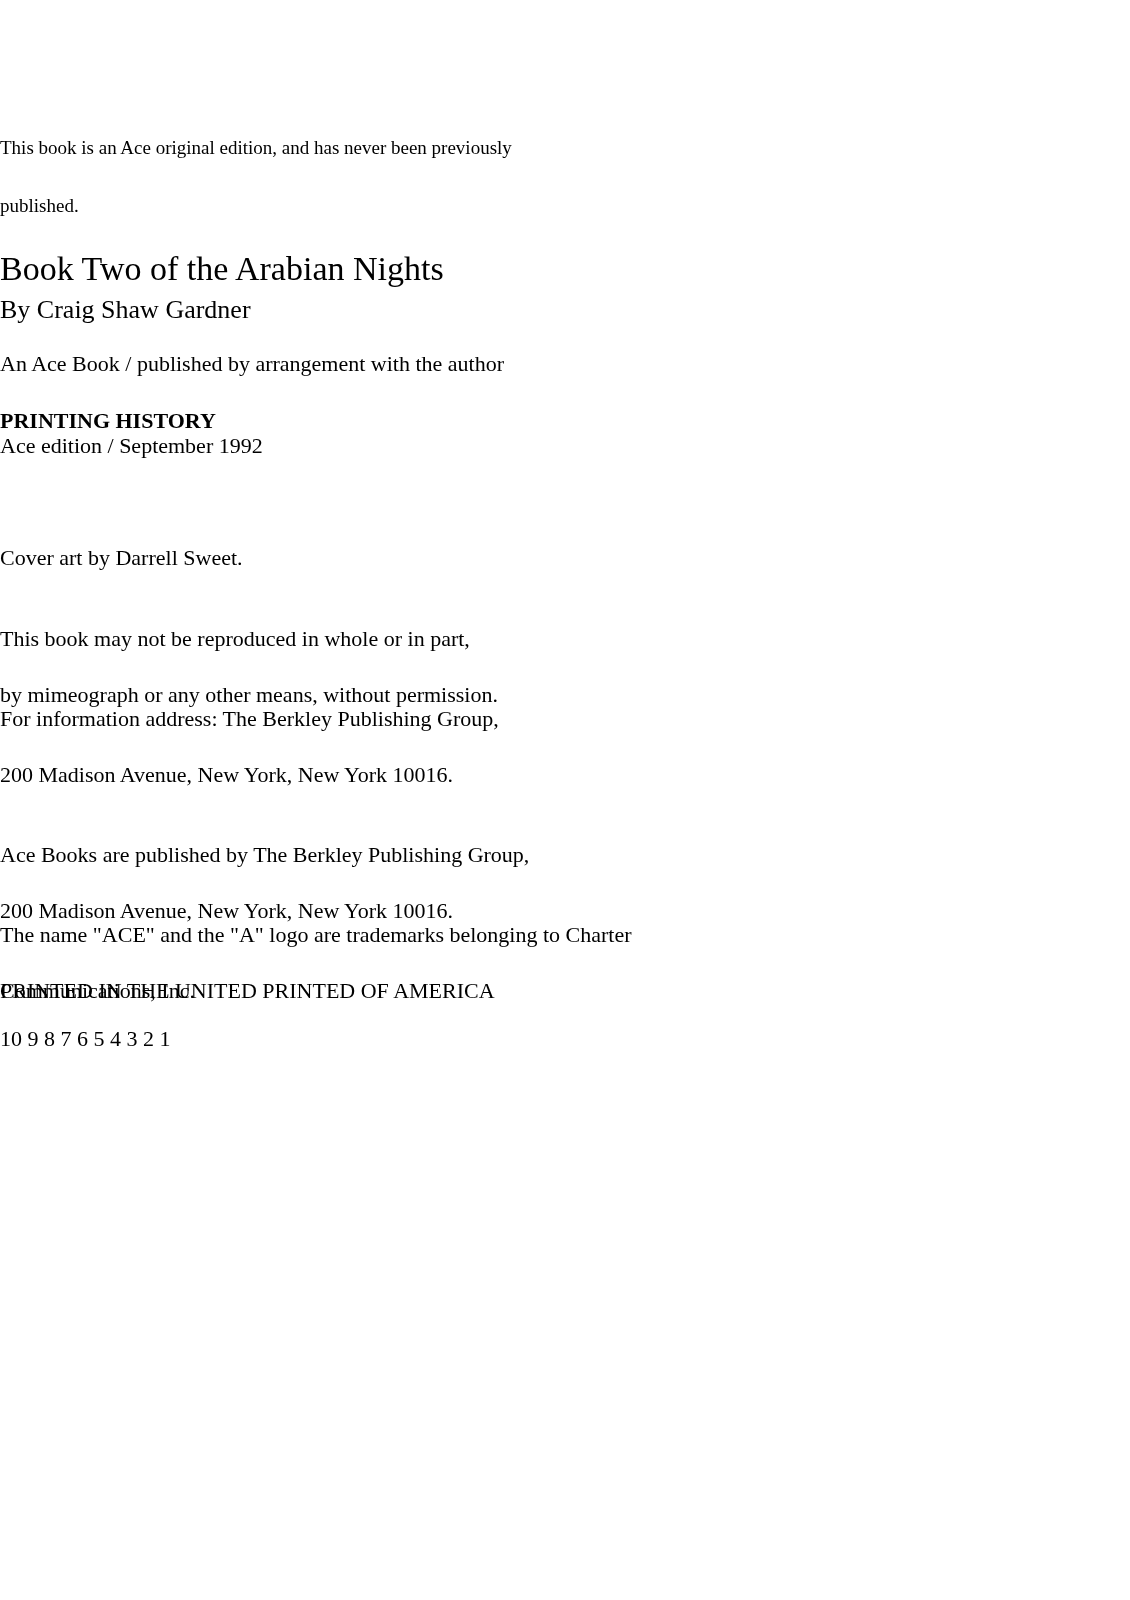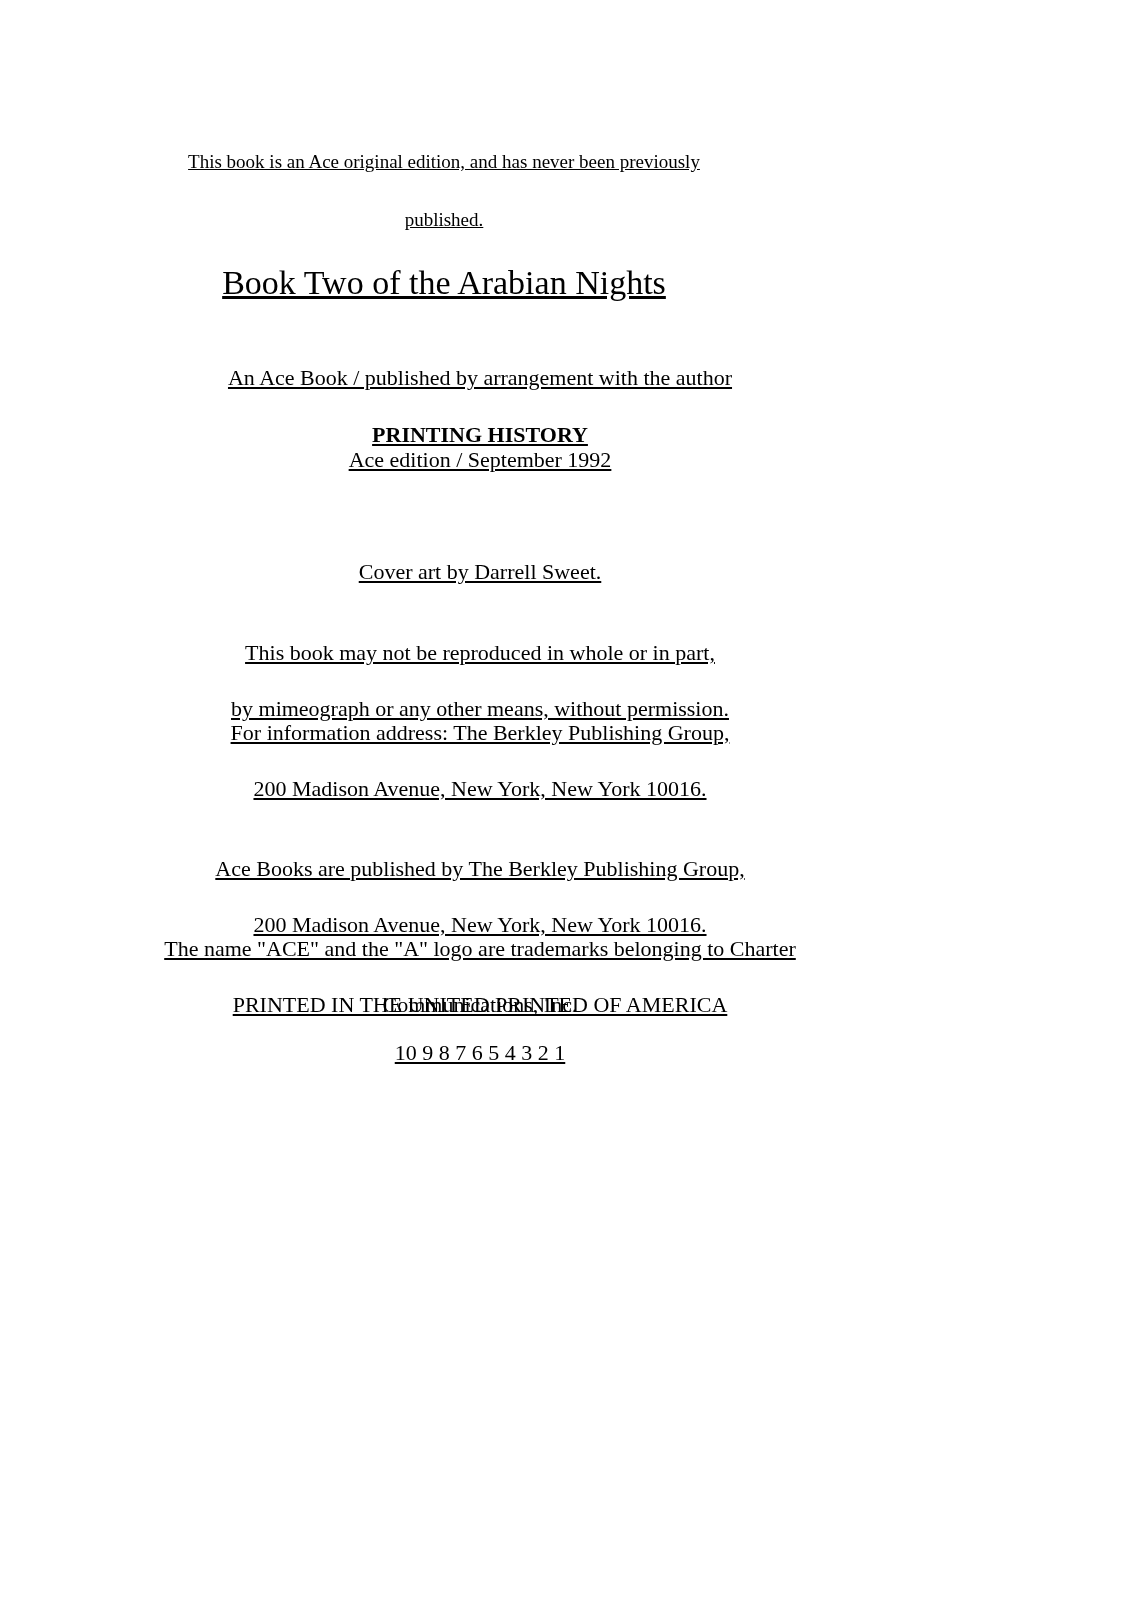--- a/index.html
+++ b/index.html
@@ -23,33 +23,31 @@
     position: absolute;
     left: 0;
     top: 0;
     width: 860px;
     height: 1600px;
   }
   .line, .block {
     position: absolute;
     left: 0;
     width: 100%;
-    margin: 14px;
-    text-align: center;
+    margin: 0;
+    text-align: left;
     white-space: pre-line;
-    text-decoration: underline;
   }
   .small {
     font-size: 19px;
     line-height: 29px;
   }
   .body-text {
     font-size: 22px;
     line-height: 28px;
-    padding-left: 36px;
   }
   .bold { font-weight: bold; }
 
   .notice        { top: 104px; }
   .book-title    { top: 187px; font-size: 45px; line-height: 50px; font-weight: bold; letter-spacing: 0.5px; }
   .book-subtitle { top: 252px; font-size: 34px; line-height: 34px; }
   .byline        { top: 294px; font-size: 26px; line-height: 32px; }
   .ace-book      { top: 350px; }
   .ph-heading    { top: 407px; }
   .ph-edition    { top: 432px; }
@@ -70,20 +68,21 @@
   <div class="column">
 
     <p class="block small notice">
       <span>This book is an Ace original edition, and has never been previously</span><br>
       <span>published.</span>
     </p>
 
 
     <p class="line book-subtitle">Book Two of the Arabian Nights</p>
 
+    <p class="line byline">By Craig Shaw Gardner</p>
 
     <p class="line body-text ace-book">An Ace Book / published by arrangement with the author</p>
 
     <p class="line body-text bold ph-heading">PRINTING HISTORY</p>
 
     <p class="line body-text ph-edition">Ace edition / September 1992</p>
 
 
     <p class="line body-text cover-art">Cover art by Darrell Sweet.</p>
 

